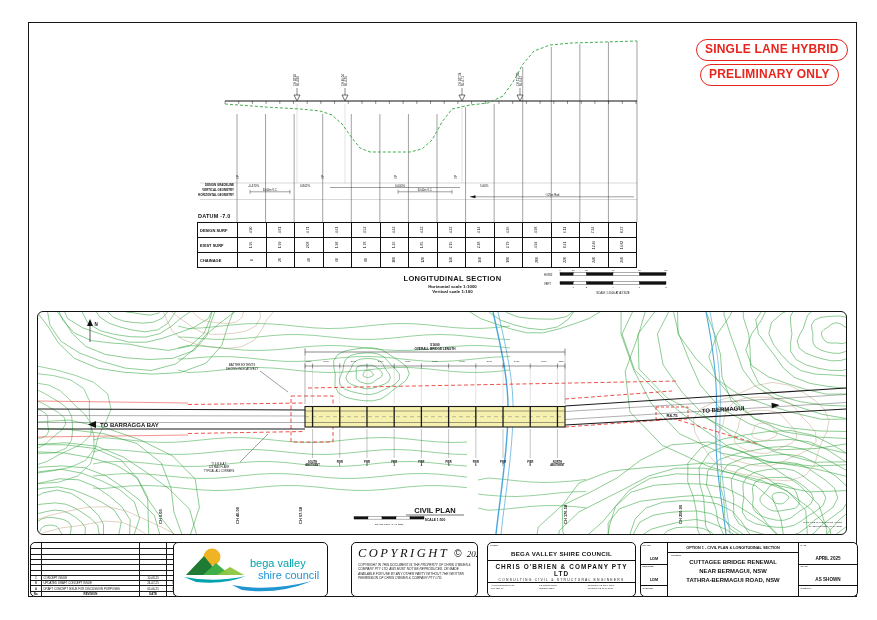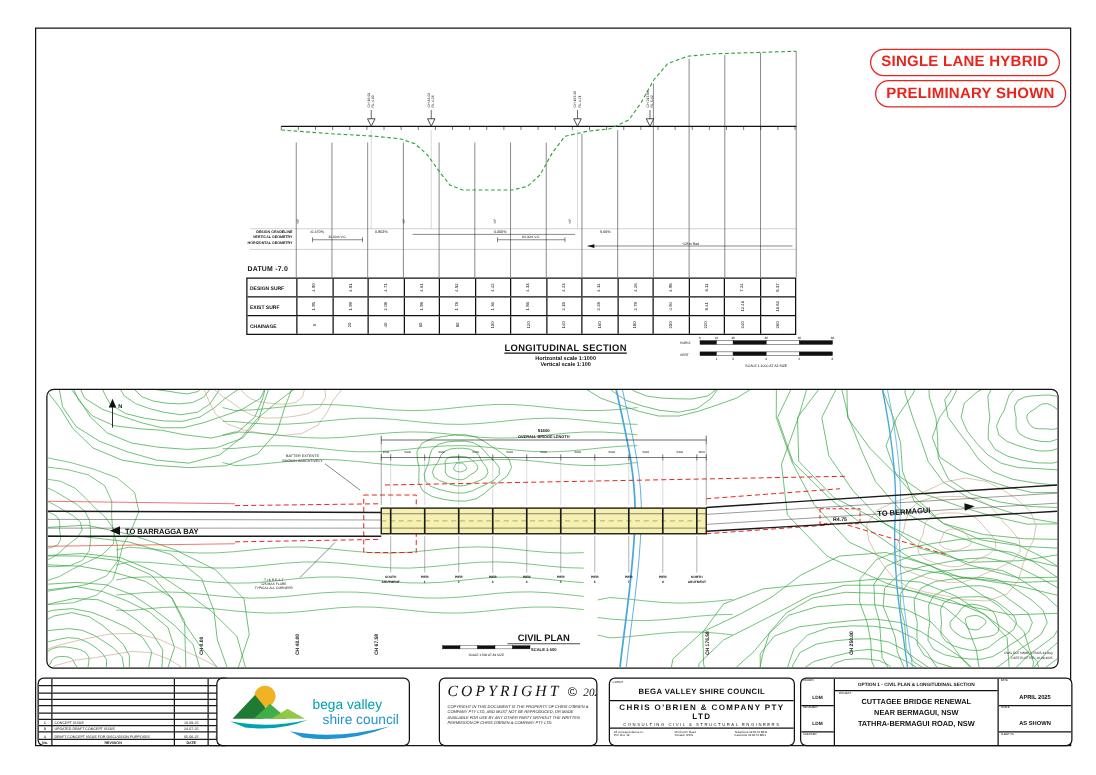--- a/index.html
+++ b/index.html
@@ -14,21 +14,21 @@
   #lsvg{left:170px;top:36px;width:470px;height:186px}
   #datum{left:198px;top:213px;font-size:5.5px;font-weight:700;letter-spacing:.2px}
   #ls-table{left:197px;top:222px;width:440px;height:46px;border:1px solid #111;display:flex;flex-direction:column;background:#fff;box-sizing:border-box}
   .ls-row{display:flex;flex:1;border-top:.7px solid #111}
   .ls-row:first-child{border-top:none}
   .ls-label{width:40px;font-size:4px;font-weight:700;display:flex;align-items:center;padding-left:2px;border-right:.7px solid #111;box-sizing:border-box}
   .ls-cell{flex:1;border-right:.7px solid #111;display:flex;align-items:center;justify-content:center;overflow:hidden}
   .ls-cell:last-child{border-right:none}
   .ls-cell span{transform:rotate(-90deg);font-size:3.4px;white-space:nowrap}
   #ls-titles{left:330px;top:274px;width:245px;text-align:center}
-  .t1{font-size:7.5px;font-weight:700;text-decoration:underline;letter-spacing:.3px}
+  .t1{font-size:7.5px;font-weight:700;letter-spacing:.3px}
   .t3{font-size:4.4px;font-weight:700;margin-top:.5px}
   #sb1{left:543px;top:268px;width:135px;height:30px}
   #planbox{left:37px;top:311px;width:808px;height:222px;border:1.4px solid #111;border-radius:6px;overflow:hidden;background:#fff}
   .bbox{top:542px;height:55px;border:1.3px solid #111;border-radius:5px;background:#fff;box-sizing:border-box;overflow:hidden}
   #rev-box{left:30px;width:155px}
   #logo-box{left:173px;width:155px}
   #copy-box{left:351px;width:127px;padding:3px 6px}
   #client-box{left:487px;width:149px;display:flex;flex-direction:column}
   #tb-box{left:640px;width:218px;display:grid;grid-template-columns:27px 1fr 58px}
   #rev-grid{display:grid;grid-template-columns:11px 1fr 27px 17px;grid-auto-rows:1fr;height:100%;font-size:2.9px}
@@ -65,21 +65,21 @@
   .tbr{border-bottom:1px solid #111;text-align:center;position:relative}
   .tbr:last-child{border-bottom:none}
   .tbr .val{font-size:4.6px;font-weight:700;line-height:1.1}
 </style>
 </head>
 <body>
 
 <div id="frame" class="abs"></div>
 
 <div id="stamp1" class="abs stamp">SINGLE LANE HYBRID</div>
-<div id="stamp2" class="abs stamp">PRELIMINARY SHOWN</div>
+<div id="stamp2" class="abs stamp">PRELIMINARY ONLY</div>
 
 <svg id="lsvg" class="abs" viewBox="0 0 470 186">
   <g id="ls-grid">
       <line x1="67" y1="78" x2="67" y2="186" stroke="#444" stroke-width="0.5"></line>
       <line x1="95.5714" y1="78" x2="95.5714" y2="186" stroke="#444" stroke-width="0.5"></line>
       <line x1="124.1428" y1="78" x2="124.1428" y2="186" stroke="#444" stroke-width="0.5"></line>
       <line x1="152.7142" y1="78" x2="152.7142" y2="186" stroke="#444" stroke-width="0.5"></line>
       <line x1="181.2856" y1="78" x2="181.2856" y2="186" stroke="#444" stroke-width="0.5"></line>
       <line x1="209.857" y1="78" x2="209.857" y2="186" stroke="#444" stroke-width="0.5"></line>
       <line x1="238.4284" y1="78" x2="238.4284" y2="186" stroke="#444" stroke-width="0.5"></line>

